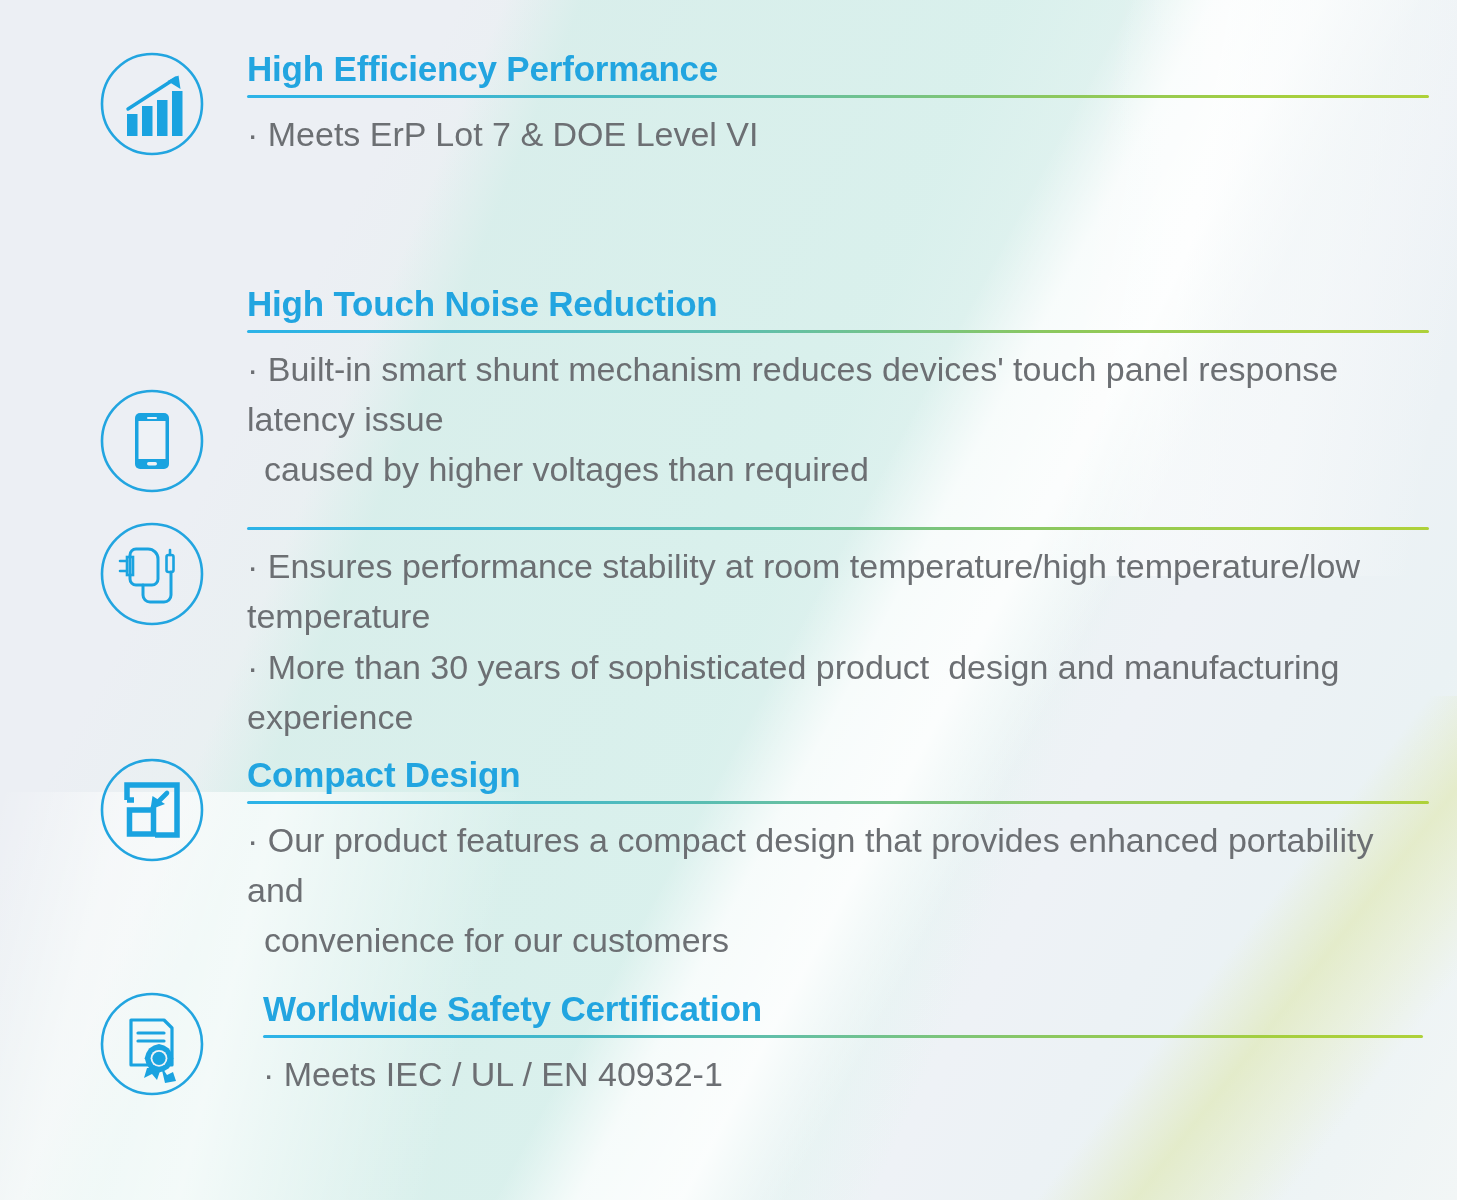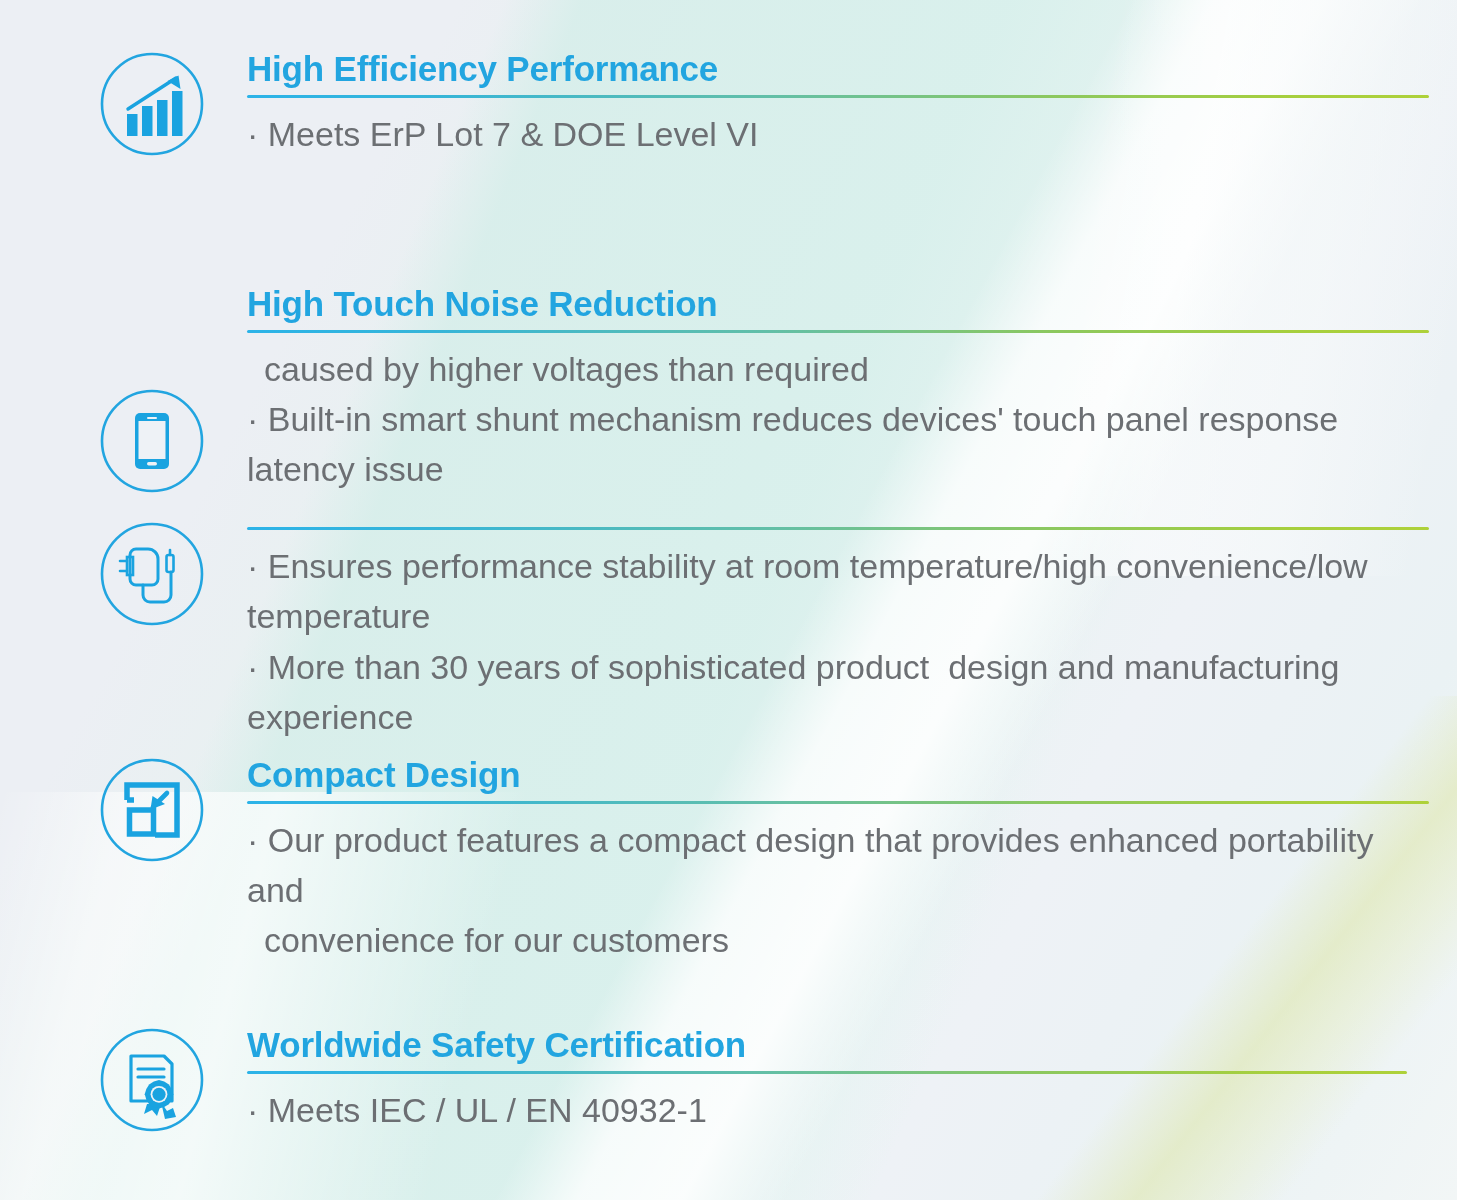--- a/index.html
+++ b/index.html
@@ -150,21 +150,21 @@
 
   .bullet-cont {
     padding-left: 17px;
   }
 
   
   #feature-0 { top: 48px; }
   #feature-1 { top: 283px; align-items: flex-end; }
   #feature-2 { top: 518px; }
   #feature-3 { top: 754px; }
-  #feature-4 { top: 1024px; }
+  #feature-4 { top: 988px; gap: 16px; }
 </style>
 </head>
 <body>
 
 <div class="bg-layer bg-base"></div>
 <div class="bg-layer bg-band-teal"></div>
 <div class="bg-layer bg-band-white"></div>
 <div class="bg-layer bg-band-topright"></div>
 <div class="bg-layer bg-band-lime"></div>
 <div class="bg-layer bg-band-lowleft"></div>
@@ -199,42 +199,42 @@
         <rect x="37" y="26" width="34" height="56" rx="5" ry="5" fill="#1aa3e0"></rect>
         <rect x="40.5" y="34" width="27" height="38" fill="#eef2f6"></rect>
         <rect x="49" y="30" width="10" height="2" rx="1" fill="#eef2f6"></rect>
         <rect x="49" y="75" width="10" height="3.4" rx="1.7" fill="#eef2f6"></rect>
       </svg>
     </div>
     <div class="feature-body">
       <div class="feature-title">High Touch Noise Reduction</div>
       <div class="divider"></div>
       <div class="bullets">
+        <div class="bullet-line">· Built-in smart shunt mechanism reduces devices' touch panel response latency issue</div>
         <div class="bullet-line bullet-cont">caused by higher voltages than required</div>
-        <div class="bullet-line">· Built-in smart shunt mechanism reduces devices' touch panel response latency issue</div>
       </div>
     </div>
   </div>
 
   <div class="feature" id="feature-2">
     <div class="icon-wrap">
       <svg class="icon-circle" viewBox="0 0 108 108">
         <circle cx="54" cy="54" r="50" fill="none" stroke="#22a5e0" stroke-width="2.6"></circle>
         <path d="M38 29 h12 a10 10 0 0 1 10 10 v20 a6 6 0 0 1 -6 6 h-16 a6 6 0 0 1 -6 -6 v-24 a6 6 0 0 1 6 -6 z" fill="none" stroke="#1aa3e0" stroke-width="3"></path>
         <rect x="29" y="37" width="6" height="18" fill="none" stroke="#1aa3e0" stroke-width="2.6"></rect>
         <path d="M29 41 h-7 M29 51 h-7" stroke="#1aa3e0" stroke-width="2.6" stroke-linecap="round"></path>
         <path d="M45 65 v10 a7 7 0 0 0 7 7 h14 a7 7 0 0 0 7 -7 v-23" fill="none" stroke="#1aa3e0" stroke-width="3" stroke-linecap="round"></path>
         <rect x="68.5" y="35" width="7" height="17" rx="2" fill="none" stroke="#1aa3e0" stroke-width="2.6"></rect>
         <path d="M72 35 v-5" stroke="#1aa3e0" stroke-width="2.6" stroke-linecap="round"></path>
       </svg>
     </div>
     <div class="feature-body">
       <div class="divider"></div>
       <div class="bullets">
-        <div class="bullet-line">· Ensures performance stability at room temperature/high convenience/low temperature</div>
+        <div class="bullet-line">· Ensures performance stability at room temperature/high temperature/low temperature</div>
         <div class="bullet-line">· More than 30 years of sophisticated product  design and manufacturing experience</div>
       </div>
     </div>
   </div>
 
   <div class="feature" id="feature-3">
     <div class="icon-wrap">
       <svg class="icon-circle" viewBox="0 0 108 108">
         <circle cx="54" cy="54" r="50" fill="none" stroke="#22a5e0" stroke-width="2.6"></circle>
         <path d="M29 44 V29 H79 V79 H64" fill="none" stroke="#1aa3e0" stroke-width="5.5" stroke-linejoin="miter"></path>

